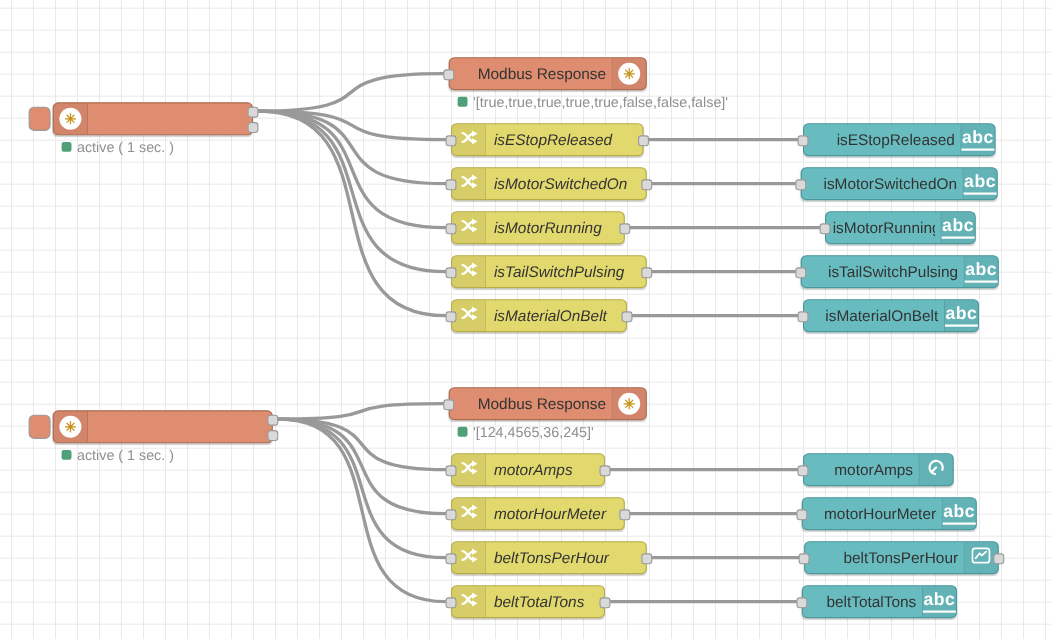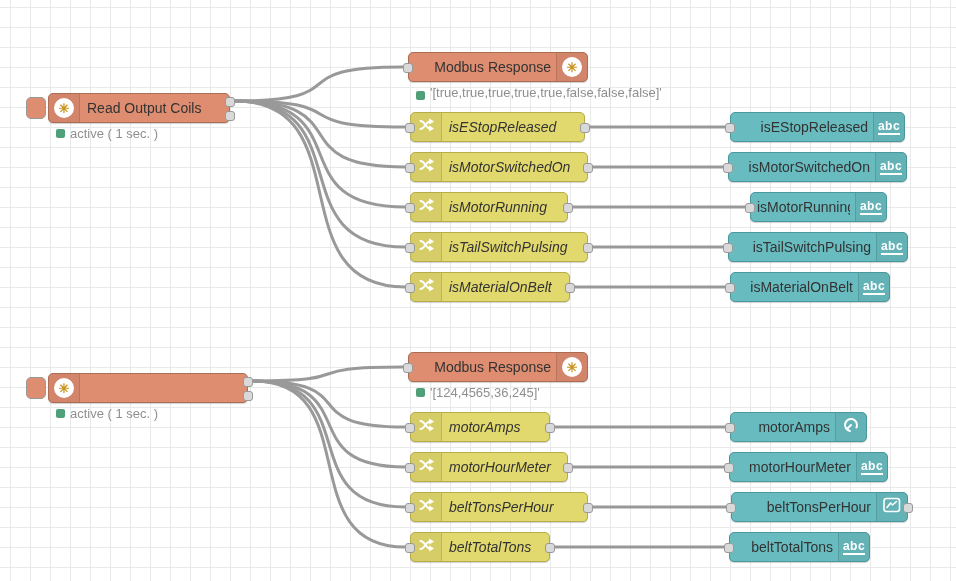--- a/index.html
+++ b/index.html
@@ -54,21 +54,21 @@
   .statusdot{
     width:9px;height:9px;border-radius:2px;background:#4f9f79;
     margin-right:5px;flex:none;
   }
   .circlebadge{
     width:20px;height:20px;border-radius:50%;background:#fff;
     display:flex;align-items:center;justify-content:center;
   }
   .flowerglyph{color:#c9941c;font-size:13px;font-weight:bold;line-height:1;}
   .abc{
-    font-weight:bold;font-size:12px;color:#fff;line-height:1;
+    font-weight:bold;font-size:16px;color:#fff;line-height:1;
     border-bottom:2px solid #fff;padding-bottom:1px;letter-spacing:0.5px;
   }
 </style>
 </head>
 <body>
 
 <div id="canvas">
   <svg id="wires" xmlns="http://www.w3.org/2000/svg" width="956" height="581">
       <path d="M 235 101 C 361 101 277 67 403 67" class="wire"></path>
       <path d="M 235 101 C 362.5 101 277.5 127 405 127" class="wire"></path>
@@ -91,38 +91,37 @@
       <path d="M 593 507 C 692.75 507 626.25 507 726 507" class="wire"></path>
       <path d="M 555 547 C 681.75 547 597.25 547 724 547" class="wire"></path>
     </svg>
 <div class="node modbus" style="left: 48px; top: 93px; width: 182px;">
       <div class="njbutton modbus"></div>
       <div class="iconstrip left">
         <span class="circlebadge">
           <span class="flowerglyph">✳</span>
         </span>
       </div>
-      <div class="lbl" style="left: 38px; right: 6px; text-align: left;">Read Output Coils</div>
       <div class="port out" style="top: 3px;"></div>
       <div class="port out" style="top: 17px;"></div>
     </div>
     <div class="status" style="left: 56px; top: 126px;">
       <span class="statusdot"></span>
       <span>active ( 1 sec. )</span>
     </div>
     <div class="node modbus" style="left: 408px; top: 52px; width: 180px;">
       <div class="iconstrip right">
         <span class="circlebadge">
           <span class="flowerglyph">✳</span>
         </span>
       </div>
       <div class="lbl" style="left: 6px; right: 36px; text-align: right;">Modbus Response</div>
       <div class="port in" style="top: 10px;"></div>
     </div>
-    <div class="status" style="left: 416px; top: 85px; align-items: flex-end;">
+    <div class="status" style="left: 416px; top: 85px;">
       <span class="statusdot"></span>
       <span>'[true,true,true,true,true,false,false,false]'</span>
     </div>
     <div class="node change" style="left: 410px; top: 112px; width: 175px;">
       <div class="iconstrip left">
         <span><svg width="17" height="16" viewBox="0 0 16 16" xmlns="http://www.w3.org/2000/svg">
             <path d="M2 12 C6 12 7.5 4.5 11.5 4.5" fill="none" stroke="#fff" stroke-width="2.1" stroke-linecap="round"></path>
             <path d="M2 4 C6 4 7.5 11.5 11.5 11.5" fill="none" stroke="#fff" stroke-width="2.1" stroke-linecap="round"></path>
             <polygon points="10.6,1.6 15.6,4.5 10.6,7.4" fill="#fff"></polygon>
             <polygon points="10.6,8.6 15.6,11.5 10.6,14.4" fill="#fff"></polygon>

